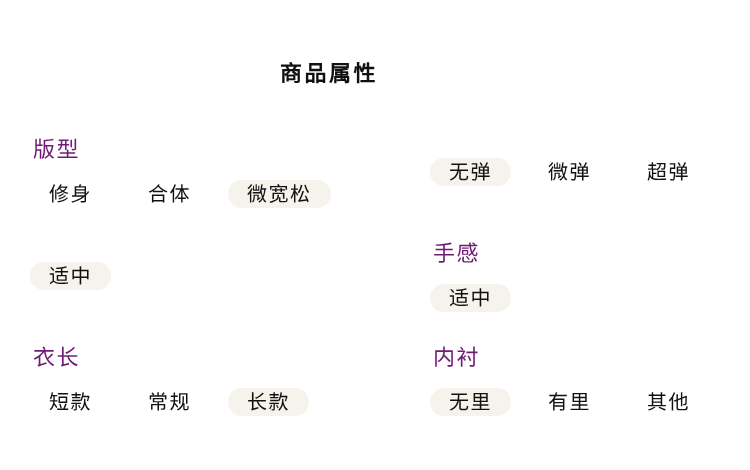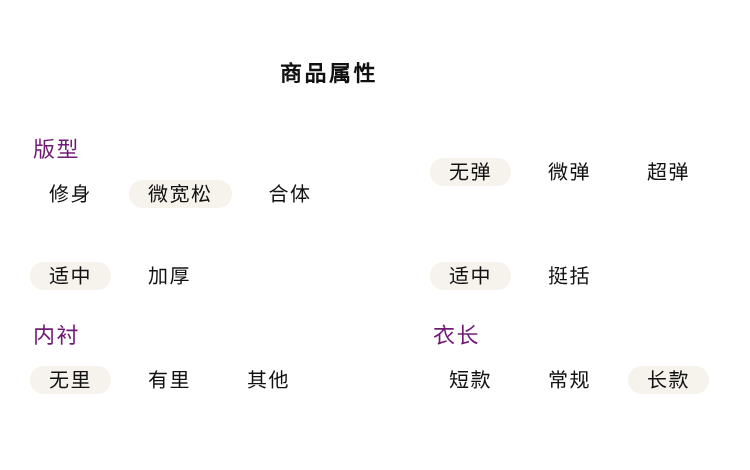--- a/index.html
+++ b/index.html
@@ -73,53 +73,52 @@
 </head>
 <body>
 
 <main class="page">
   <h1 class="title">商品属性</h1>
   <div class="groups">
       <section class="group">
         <div class="group-label">版型</div>
         <div class="options">
           <button class="option">修身</button>
+          <button class="option">合体</button>
           <button class="option selected">微宽松</button>
-          <button class="option">合体</button>
         </div>
       </section>
       <section class="group">
         <div class="options">
           <button class="option selected">无弹</button>
           <button class="option">微弹</button>
           <button class="option">超弹</button>
         </div>
       </section>
       <section class="group">
         <div class="options">
           <button class="option selected">适中</button>
-          <button class="option">加厚</button>
         </div>
       </section>
       <section class="group">
+        <div class="group-label">手感</div>
         <div class="options">
           <button class="option selected">适中</button>
-          <button class="option">挺括</button>
+        </div>
+      </section>
+      <section class="group">
+        <div class="group-label">衣长</div>
+        <div class="options">
+          <button class="option">短款</button>
+          <button class="option">常规</button>
+          <button class="option selected">长款</button>
         </div>
       </section>
       <section class="group">
         <div class="group-label">内衬</div>
         <div class="options">
           <button class="option selected">无里</button>
           <button class="option">有里</button>
           <button class="option">其他</button>
         </div>
       </section>
-      <section class="group">
-        <div class="group-label">衣长</div>
-        <div class="options">
-          <button class="option">短款</button>
-          <button class="option">常规</button>
-          <button class="option selected">长款</button>
-        </div>
-      </section>
     </div>
 </main>
 
 </body></html>

